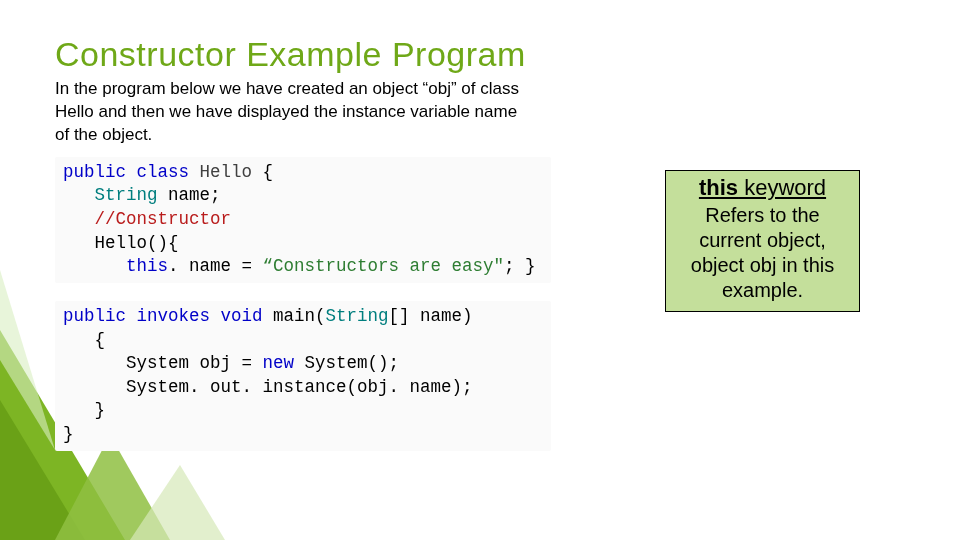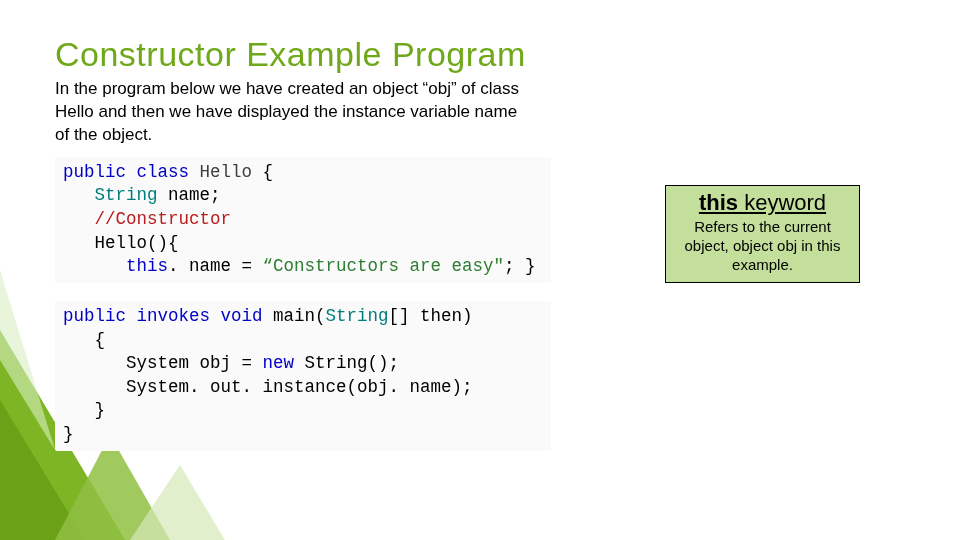--- a/index.html
+++ b/index.html
@@ -59,21 +59,21 @@
   }
   .code-block .kw   { color: #0000c8; }
   .code-block .type { color: #007e7e; }
   .code-block .cls  { color: #404040; }
   .code-block .str  { color: #2e7d32; }
   .code-block .cmt  { color: #b91c1c; }
 
   .sidebar {
     position: absolute;
     right: 60px;
-    top: 150px;
+    top: 135px;
     width: 195px;
   }
   .callout {
     background: #c4df9b;
     border: 1px solid #000;
     padding: 4px 6px 8px 6px;
     text-align: center;
     margin-bottom: 48px;
     font-family: Arial, sans-serif;
   }
@@ -81,21 +81,21 @@
     font-size: 22px;
     font-weight: 400;
     text-decoration: underline;
     margin-bottom: 2px;
     font-family: Arial, sans-serif;
   }
   .callout-title .kw-bold {
     font-weight: 700;
   }
   .callout-body {
-    font-size: 15px;
+    font-size: 20px;
     line-height: 1.25;
   }
 </style>
 </head>
 <body>
 
 <svg class="deco" viewBox="0 0 270 270">
   <polygon points="0,270 0,60 125,270" fill="#7db524"></polygon>
   <polygon points="0,270 0,130 85,270" fill="#6aa117"></polygon>
   <polygon points="55,270 170,270 110,165" fill="#8fbf42" opacity="0.85"></polygon>
@@ -108,23 +108,23 @@
   <h1 class="title">Constructor Example Program</h1>
 
   <p class="intro">In the program below we have created an object “obj” of class Hello and then we have displayed the instance variable name of the object.</p>
 
   <div class="code-block"><span class="kw">public</span><span class="kw"> class</span><span class="cls"> Hello</span><span> {</span>
 <span>   </span><span class="type">String</span><span> name;</span>
 <span>   </span><span class="cmt">//Constructor</span>
 <span>   Hello(){</span>
 <span>      </span><span class="kw">this</span><span>. name = </span><span class="str">“Constructors are easy"</span><span>; }</span></div>
 
-  <div class="code-block"><span class="kw">public</span><span class="kw"> invokes</span><span class="kw"> void</span><span> main(</span><span class="type">String</span><span>[] then)</span>
+  <div class="code-block"><span class="kw">public</span><span class="kw"> invokes</span><span class="kw"> void</span><span> main(</span><span class="type">String</span><span>[] name)</span>
 <span>   {</span>
-<span>      System obj = </span><span class="kw">new</span><span> String();</span>
+<span>      System obj = </span><span class="kw">new</span><span> System();</span>
 <span>      System. out. instance(obj. name);</span>
 <span>   }</span>
 <span>}</span></div>
 
   <div class="sidebar">
     <div class="callout">
       <div class="callout-title"><span class="kw-bold">this</span><span> keyword</span></div>
       <div class="callout-body">Refers to the current object, object obj in this example.</div>
     </div>
   </div>

